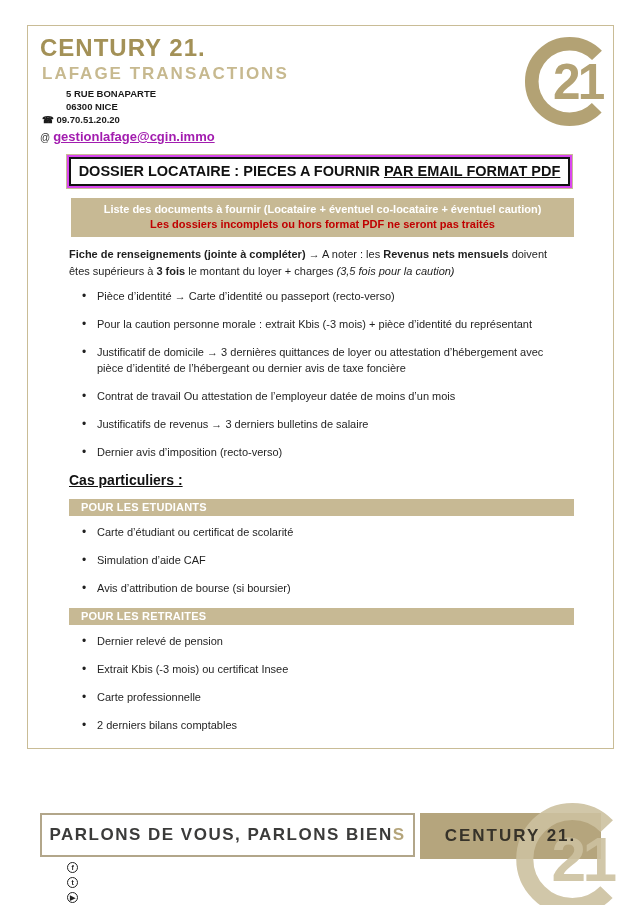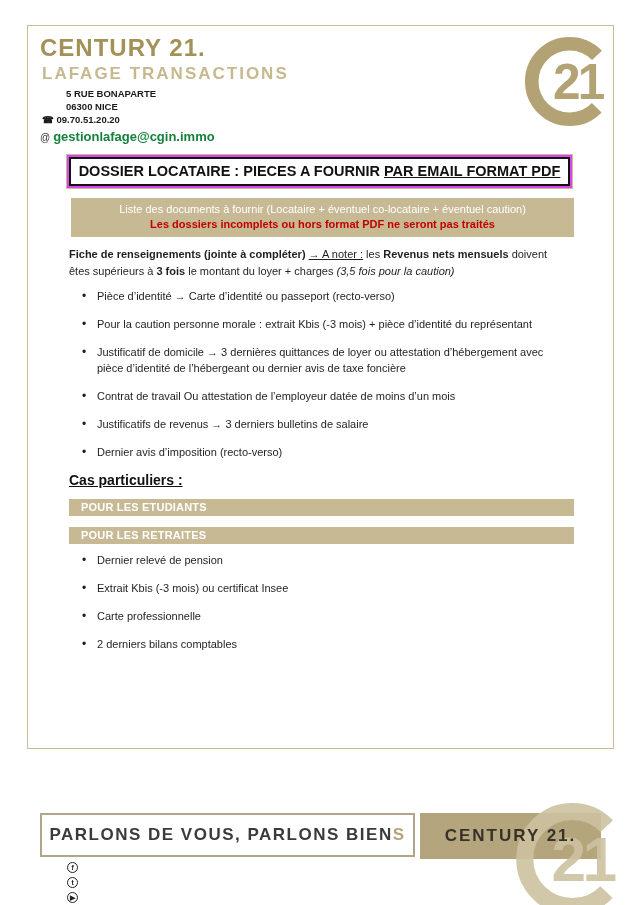--- a/index.html
+++ b/index.html
@@ -9,38 +9,38 @@
     border:1px solid #c9bc96; background:#ffffff; }
 
   
   .header { position:relative; margin:8px 0 0 12px; height:114px; }
   .brand { font-size:24px; font-weight:bold; letter-spacing:1px; color:#a39157; }
   .agency { font-size:17px; letter-spacing:2px; color:#c7b98f; margin:2px 0 3px 2px; font-weight:bold; }
   .addr { font-size:9.5px; font-weight:bold; line-height:13px; margin-left:2px; color:#1a1a1a;padding-left:24px; }
   .phone-line { font-size:9.5px; font-weight:bold; line-height:13px; margin-left:2px; color:#1a1a1a; }
   .email-line { margin:3px 0 0 0; font-size:13px; }
   .at-glyph { font-size:10px; color:#333; margin-right:3px; }
-  .email-link { color:#15803d; font-weight:bold; }
+  .email-link { color:#a21caf; font-weight:bold; text-decoration:underline; }
   .seal-top { position:absolute; left:496px; top:7px; width:97px; height:97px; }
 
   
   .title-outer { margin:6px 40px 0 38px; border:1px solid #c9bc96; padding:2px; background:#d946ef; }
   .title-inner { border:2px solid #111111; padding:4px 2px 5px 2px; text-align:center;
     font-weight:bold; font-size:14.5px; white-space:nowrap; color:#111; background:#ffffff; }
   .title-inner .u { text-decoration:underline; }
 
   
   .notice { margin:9px 39px 0 43px; background:#c7b994; text-align:center; padding:4px 0 5px 0; }
-  .notice .l1 { color:#ffffff; font-weight:normal; font-size:11px; line-height:15px; white-space:nowrap; }
+  .notice .l1 { color:#ffffff; font-weight:bold; font-size:11px; line-height:15px; white-space:nowrap; }
   .notice .l2 { color:#c00000; font-weight:bold; font-size:11px; line-height:15px; white-space:nowrap; }
 
   
   .intro { margin:9px 45px 0 41px; font-size:11px; line-height:17px; color:#1f1f1f; }
   .intro .b { font-weight:bold; }
-  .intro .u { text-decoration:underline; }
+  .intro .u { }
   .intro .i { font-style:italic; }
 
   
   ul.doc-list { list-style:none; margin:8px 20px 0 41px; }
   ul.doc-list li { position:relative; padding-left:28px; font-size:11px; line-height:16px;
     margin-bottom:12px; max-width:478px; }
   ul.doc-list li::before { content:"•"; position:absolute; left:13px; top:0; font-size:12px; }
 
   .cas-heading { margin:10px 0 0 41px; font-size:14px; font-weight:bold; text-decoration:underline; color:#111; }
 
@@ -100,20 +100,25 @@
     <li>Pour la caution personne morale : extrait Kbis (-3 mois) + pièce d’identité du représentant</li>
     <li>Justificatif de domicile → 3 dernières quittances de loyer ou attestation d’hébergement avec pièce d’identité de l’hébergeant ou dernier avis de taxe foncière</li>
     <li>Contrat de travail Ou attestation de l’employeur datée de moins d’un mois</li>
     <li>Justificatifs de revenus → 3 derniers bulletins de salaire</li>
     <li>Dernier avis d’imposition (recto-verso)</li>
   </ul>
 
   <div class="cas-heading">Cas particuliers :</div>
 
   <div class="section-banner">POUR LES ETUDIANTS</div>
+  <ul class="doc-list tight">
+    <li>Carte d’étudiant ou certificat de scolarité</li>
+    <li>Simulation d’aide CAF</li>
+    <li>Avis d’attribution de bourse (si boursier)</li>
+  </ul>
 
   <div class="section-banner">POUR LES RETRAITES</div>
   <ul class="doc-list tight">
     <li>Dernier relevé de pension</li>
   </ul>
 
   <ul class="doc-list tight">
     <li>Extrait Kbis (-3 mois) ou certificat Insee</li>
     <li>Carte professionnelle</li>
     <li>2 derniers bilans comptables</li>

